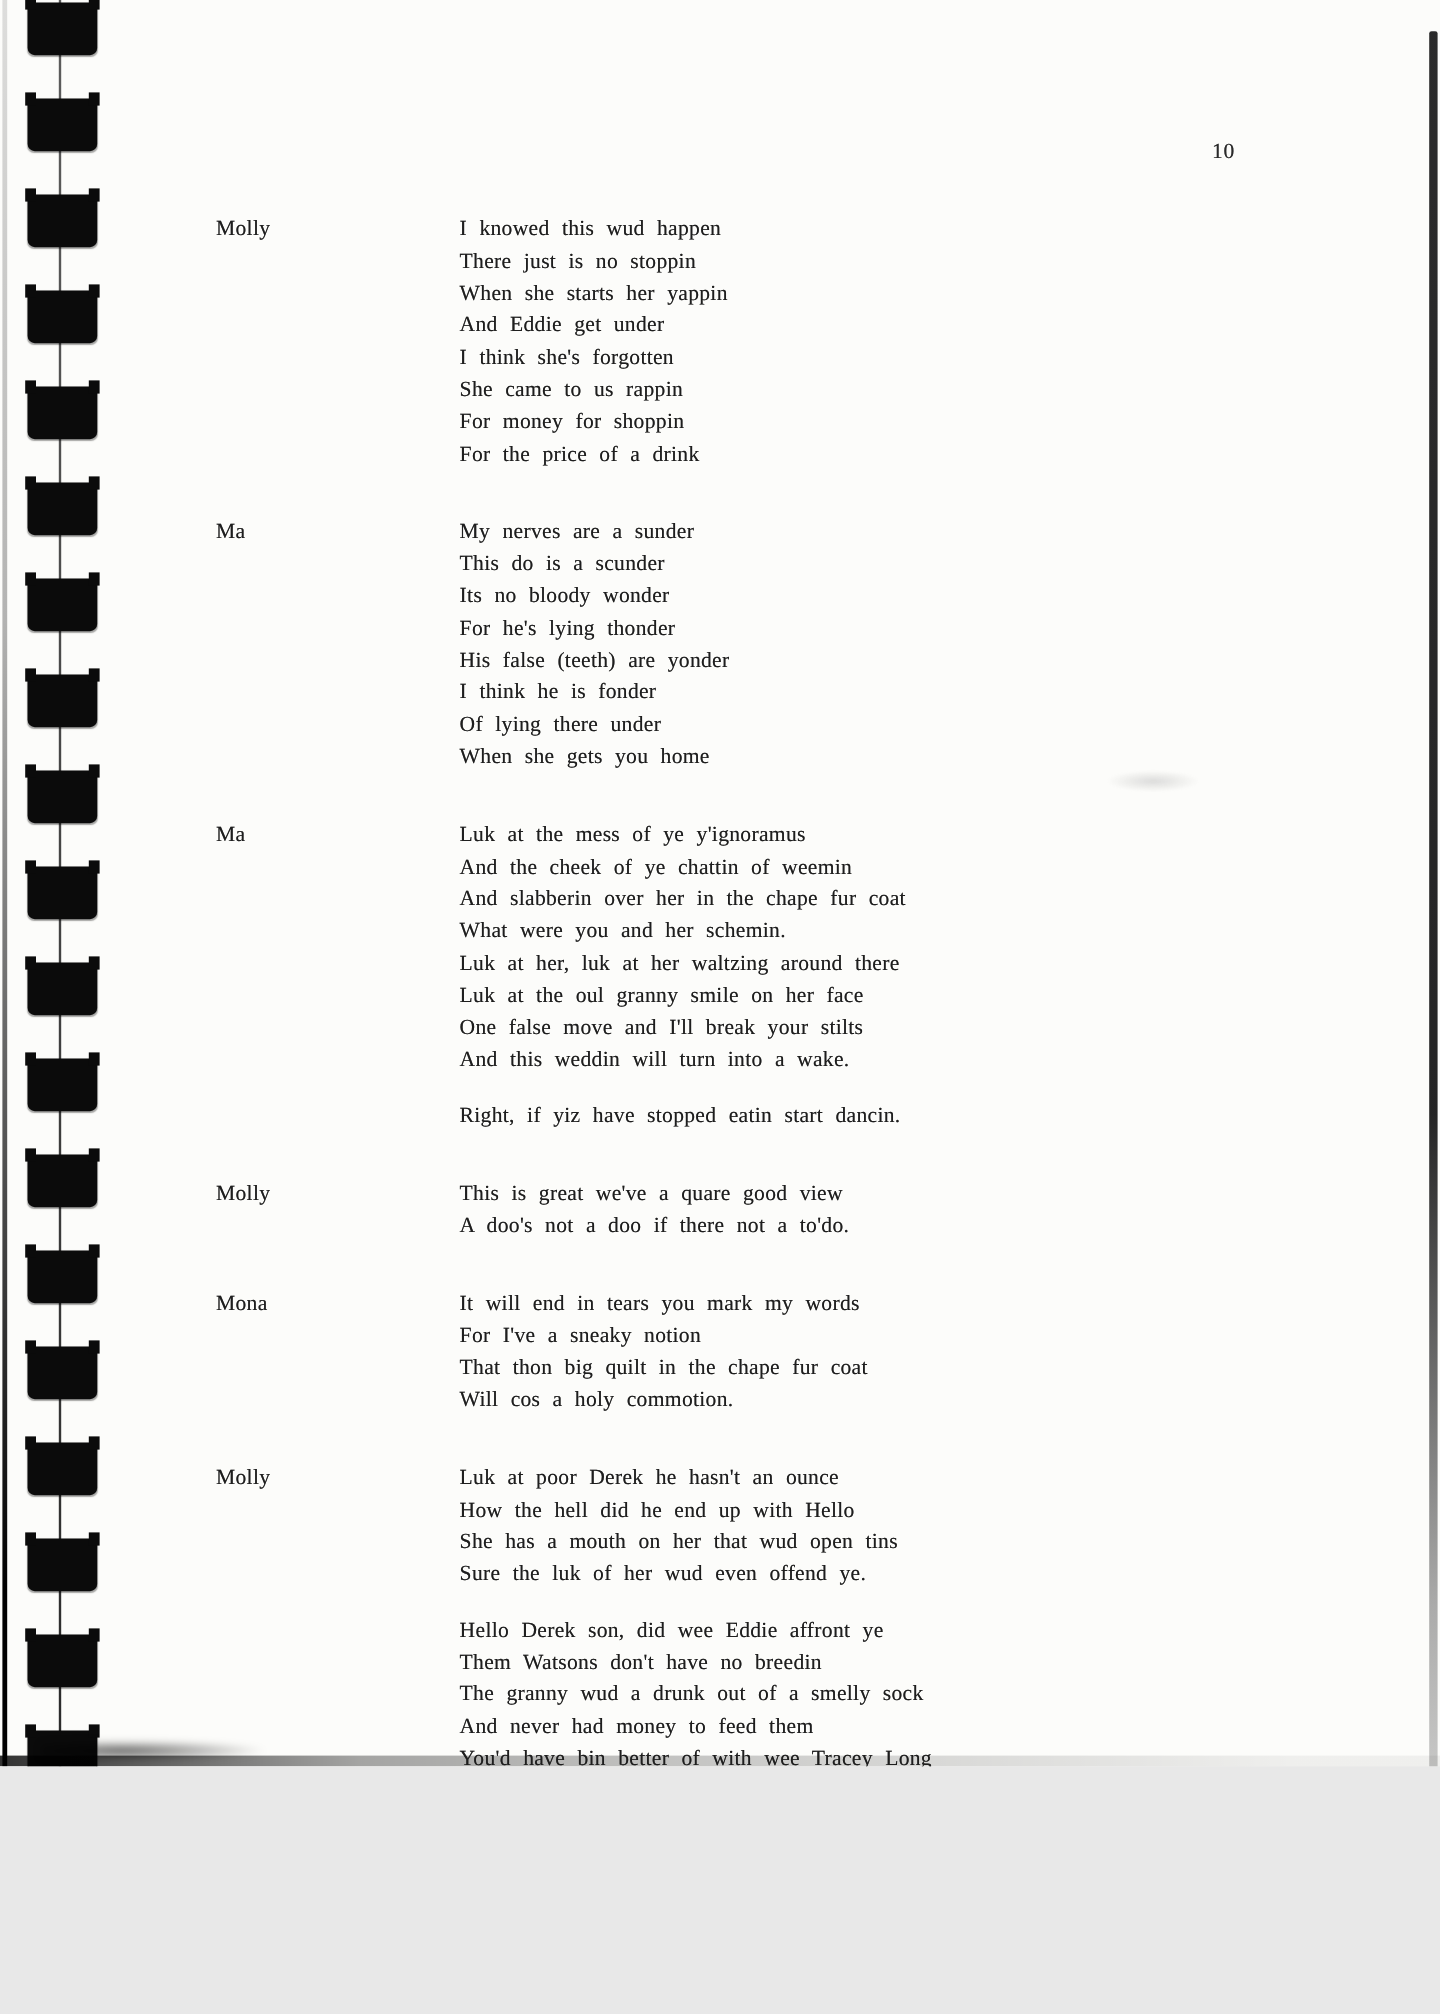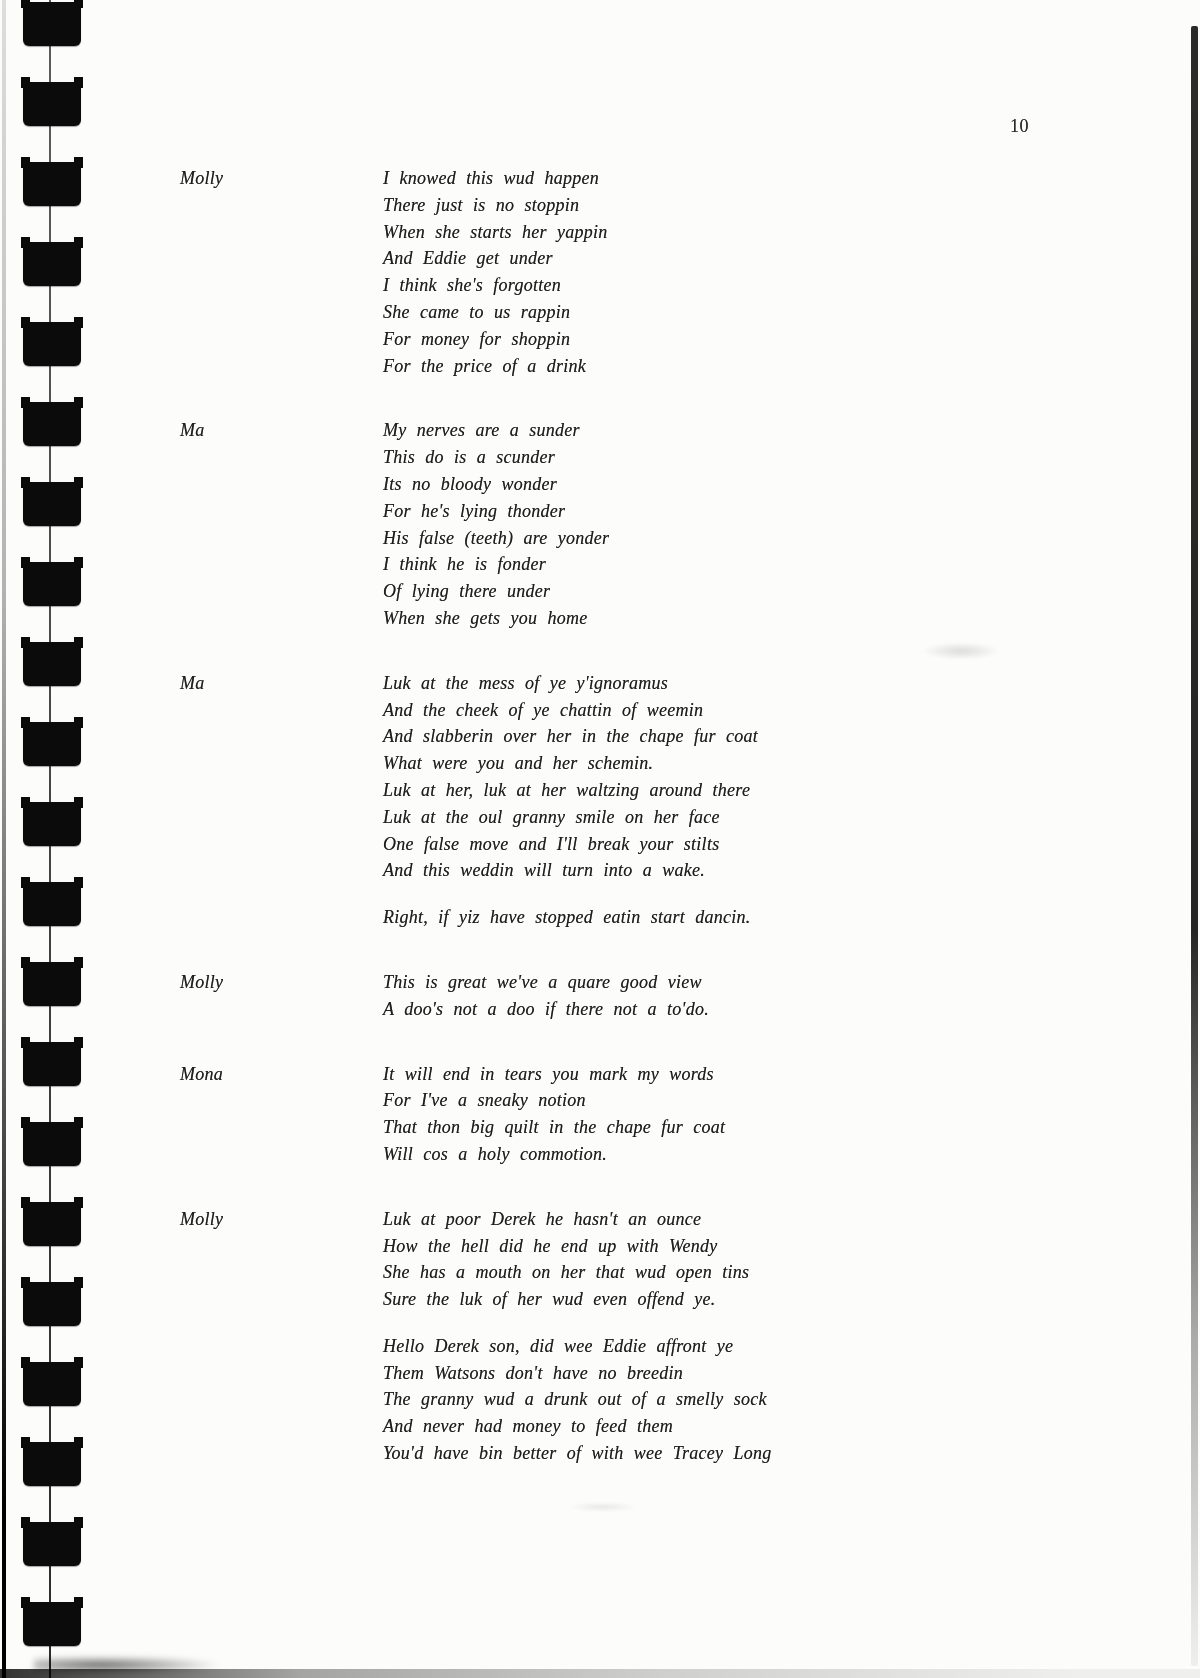--- a/index.html
+++ b/index.html
@@ -1,18 +1,18 @@
 <!DOCTYPE html>
 <html><head>
 <meta charset="utf-8">
 <style>
   html,body { margin:0; padding:0; background:#e8e8e8; }
   .page {
     position:relative;
-    width:1200px; height:1678px;
+    width:1200px; height:1472px;
     background:#fcfcfa;
     overflow:hidden;
     font-family:"Liberation Serif", serif;
   }
 
   
   .binding { position:absolute; left:0; top:0; width:115px; height:100%; }
   .binding-wire {
     position:absolute; left:49px; top:0; width:2px; height:100%;
     background:linear-gradient(to bottom, rgba(40,40,40,.75), rgba(20,20,20,.9));
@@ -65,25 +65,24 @@
 
   
   .page-number {
     position:absolute; left:1010px; top:116px;
     font-size:18px; color:#2a2a2a; letter-spacing:.5px;
     text-shadow:0 0 .5px rgba(0,0,0,.55);
   }
 
   
   .content {
-    position:absolute; left:180px; top:165px; width:930px;
+    position:absolute; left:180px; top:177px; width:930px;
     color:#1e1e1e; font-size:18px; line-height:26.8px;
     letter-spacing:.25px;
     text-shadow:0 0 .5px rgba(0,0,0,.55);
-    font-style:italic;
   }
   .block { display:flex; align-items:flex-start; margin-top:38px; }
   .block:first-child { margin-top:0; }
   .speaker { flex:0 0 203px; width:203px; }
   .dialogue { flex:1 1 auto; }
   .stanza + .stanza { margin-top:20px; }
   .line { white-space:nowrap; word-spacing:5.5px; }
 </style>
 </head>
 <body>
@@ -198,21 +197,21 @@
             <div class="line">Will cos a holy commotion.</div>
           </div>
         </div>
   </div>
 
   <div class="block">
     <div class="speaker">Molly</div>
     <div class="dialogue">
           <div class="stanza">
             <div class="line">Luk at poor Derek he hasn't an ounce</div>
-            <div class="line">How the hell did he end up with Wendy</div>
+            <div class="line">How the hell did he end up with Hello</div>
             <div class="line">She has a mouth on her that wud open tins</div>
             <div class="line">Sure the luk of her wud even offend ye.</div>
           </div>
           <div class="stanza">
             <div class="line">Hello Derek son, did wee Eddie affront ye</div>
             <div class="line">Them Watsons don't have no breedin</div>
             <div class="line">The granny wud a drunk out of a smelly sock</div>
             <div class="line">And never had money to feed them</div>
             <div class="line">You'd have bin better of with wee Tracey Long</div>
           </div>

